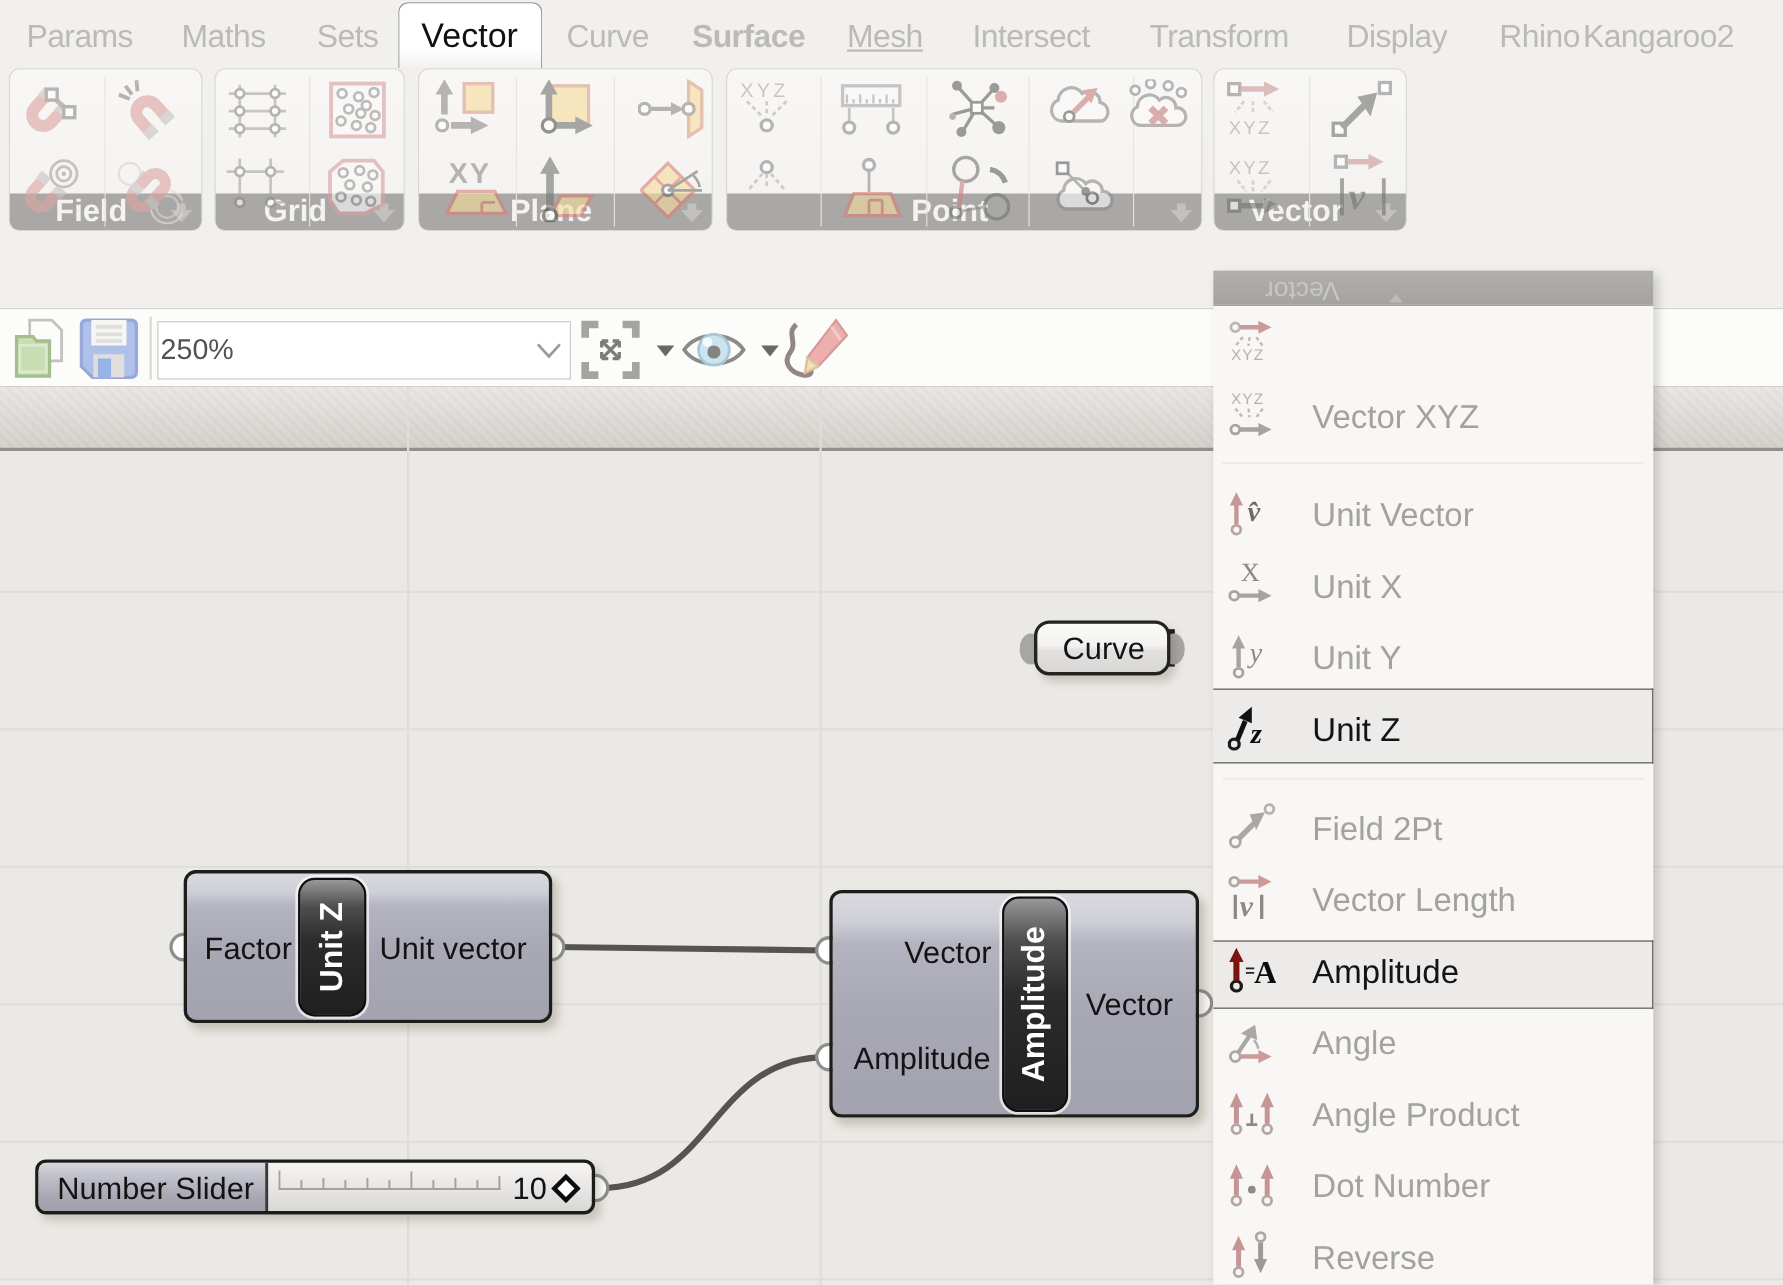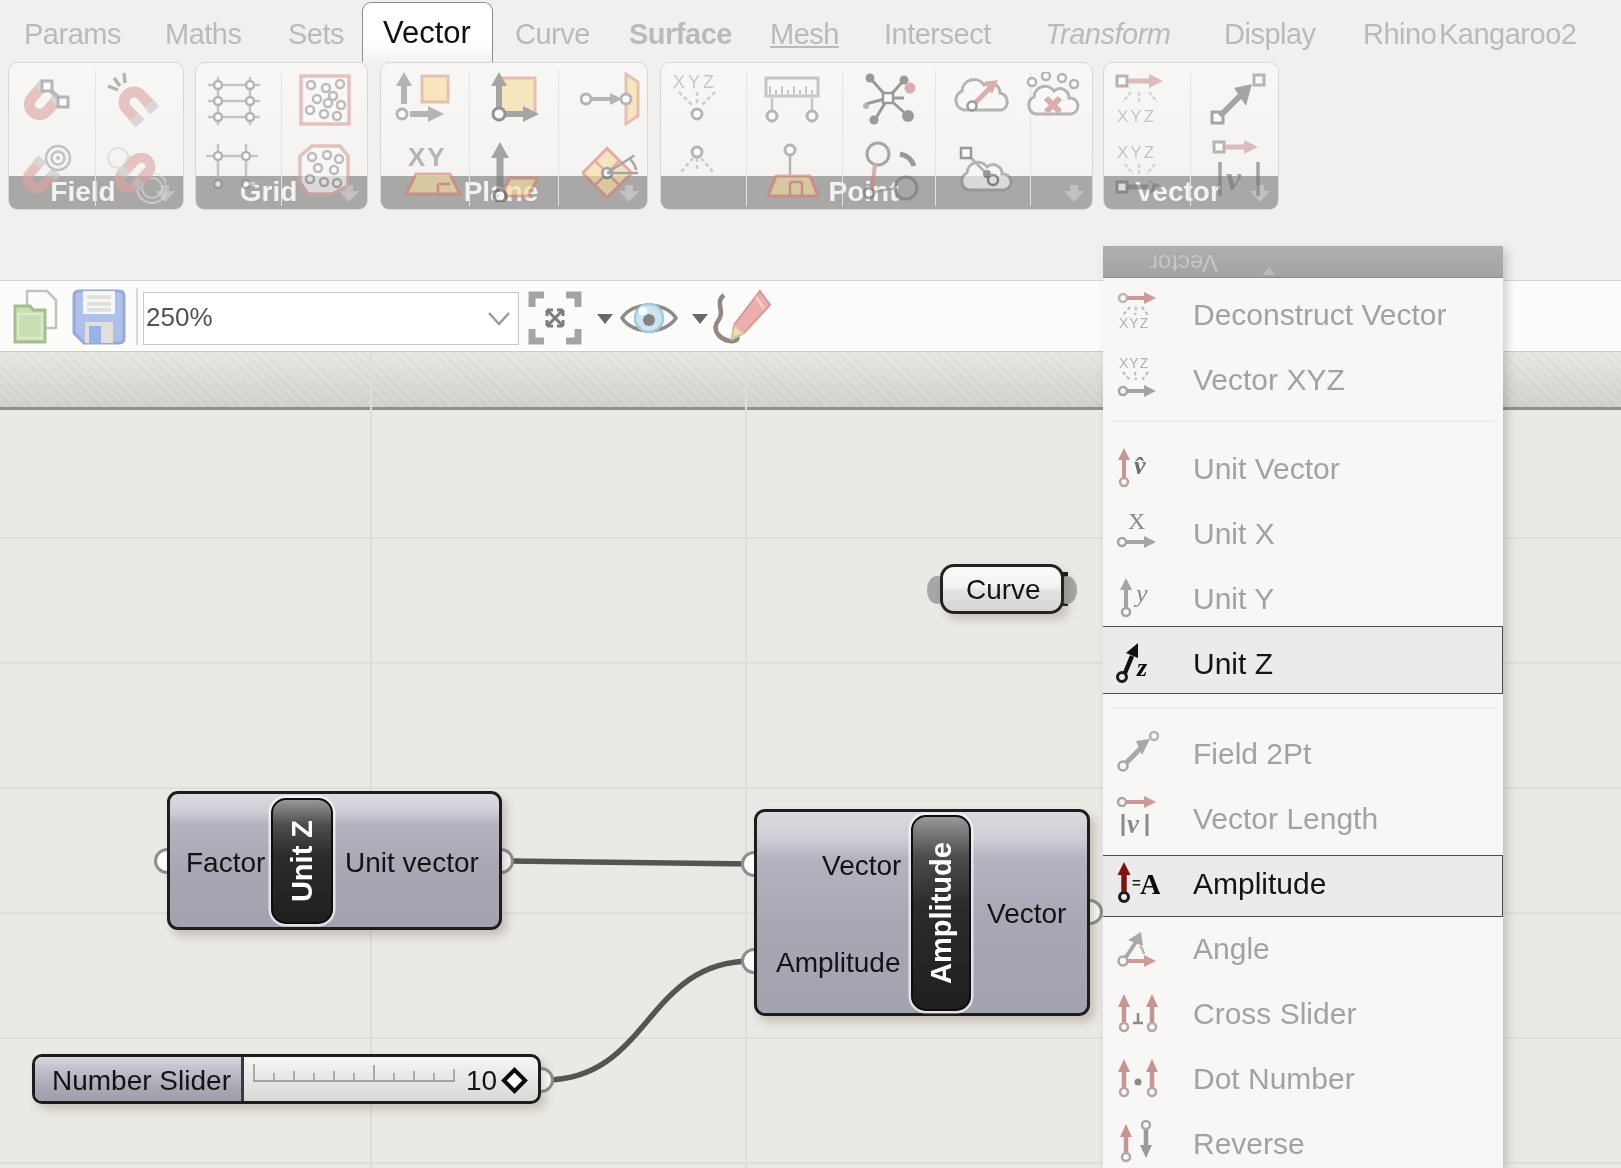--- a/index.html
+++ b/index.html
@@ -38,21 +38,21 @@
 
 <div class="abs" style="left:362px;top:2px;width:131px;height:60px;background:linear-gradient(#fff 70%,#f2f1ef);border:1.5px solid #8e8e8c;border-bottom:none;border-radius:9px 9px 0 0;box-sizing:border-box;"></div>
 <span class="tabtxt" style="left:24px;">Params</span>
 <span class="tabtxt" style="left:165px;">Maths</span>
 <span class="tabtxt" style="left:288px;">Sets</span>
 <span class="tabtxt" style="left:383px;top:15px;color:#111;font-size:31px;letter-spacing:0;">Vector</span>
 <span class="tabtxt" style="left:515px;">Curve</span>
 <span class="tabtxt" style="left:629px;font-weight:bold;">Surface</span>
 <span class="tabtxt" style="left:770px;text-decoration:underline;">Mesh</span>
 <span class="tabtxt" style="left:884px;">Intersect</span>
-<span class="tabtxt" style="left:1045px;font-style:italic;">Transform</span>
+<span class="tabtxt" style="left:1045px;">Transform</span>
 <span class="tabtxt" style="left:1224px;">Display</span>
 <span class="tabtxt" style="left:1363px;">Rhino</span>
 <span class="tabtxt" style="left:1439px;">Kangaroo2</span>
 
 <div class="grp" style="left:8px;width:176px;">
   <div class="grplbl">Field<span class="grparr"></span></div>
 </div>
 <div class="grp" style="left:195px;width:173px;">
   <div class="grplbl">Grid<span class="grparr"></span></div>
 </div>
@@ -442,21 +442,20 @@
  <svg width="44" height="44" viewBox="0 0 44 44">
         <g fill="none">
           <circle cx="7" cy="8" r="4" stroke="#b9b8b6" stroke-width="2.5"></circle>
           <path d="M11,8 H30" stroke="#cc9b99" stroke-width="4"></path>
           <path d="M28,2 L40,8 L28,14 z" fill="#cc9b99"></path>
           <path d="M14,17 L7,25 M20,17 L19,25 M26,17 L32,25" stroke="#bcbbb9" stroke-width="2.2" stroke-dasharray="3.5 2.5"></path>
           <text x="3" y="38" font-size="14" fill="#b3b2b0" font-family="Liberation Sans" letter-spacing="1">XYZ</text>
         </g>
       </svg>
  </span>
-    <span class="mtxt">Deconstruct Vector</span>
   </div>
 <div class="mrow" style="top:346px;">
     <span class="mico">
  <svg width="44" height="44" viewBox="0 0 44 44">
         <g fill="none">
           <text x="3" y="13" font-size="14" fill="#b3b2b0" font-family="Liberation Sans" letter-spacing="1">XYZ</text>
           <path d="M7,17 L14,25 M19,17 L20,25 M32,17 L26,25" stroke="#bcbbb9" stroke-width="2.2" stroke-dasharray="3.5 2.5"></path>
           <circle cx="7" cy="36" r="4" stroke="#a5a4a2" stroke-width="2.5"></circle>
           <path d="M11,36 H30" stroke="#a5a4a2" stroke-width="4"></path>
           <path d="M28,30 L40,36 L28,42 z" fill="#a5a4a2"></path>
@@ -580,21 +579,21 @@
           <circle cx="8" cy="38" r="4" stroke="#b5a5a4" stroke-width="2.5"></circle>
           <path d="M8,33 V16" stroke="#c49593" stroke-width="4.5"></path>
           <path d="M2,18 L8,5 L14,18 z" fill="#c49593"></path>
           <circle cx="36" cy="38" r="4" stroke="#b5a5a4" stroke-width="2.5"></circle>
           <path d="M36,33 V16" stroke="#c49593" stroke-width="4.5"></path>
           <path d="M30,18 L36,5 L42,18 z" fill="#c49593"></path>
           <path d="M17,34 H27 M22,34 V24" stroke="#8b8a88" stroke-width="2.5"></path>
         </g>
       </svg>
  </span>
-    <span class="mtxt">Cross Slider</span>
+    <span class="mtxt">Angle Product</span>
   </div>
 <div class="mrow" style="top:1045px;">
     <span class="mico">
  <svg width="44" height="44" viewBox="0 0 44 44">
         <g fill="none">
           <circle cx="8" cy="38" r="4" stroke="#b5a5a4" stroke-width="2.5"></circle>
           <path d="M8,33 V16" stroke="#c49593" stroke-width="4.5"></path>
           <path d="M2,18 L8,5 L14,18 z" fill="#c49593"></path>
           <circle cx="36" cy="38" r="4" stroke="#b5a5a4" stroke-width="2.5"></circle>
           <path d="M36,33 V16" stroke="#c49593" stroke-width="4.5"></path>

